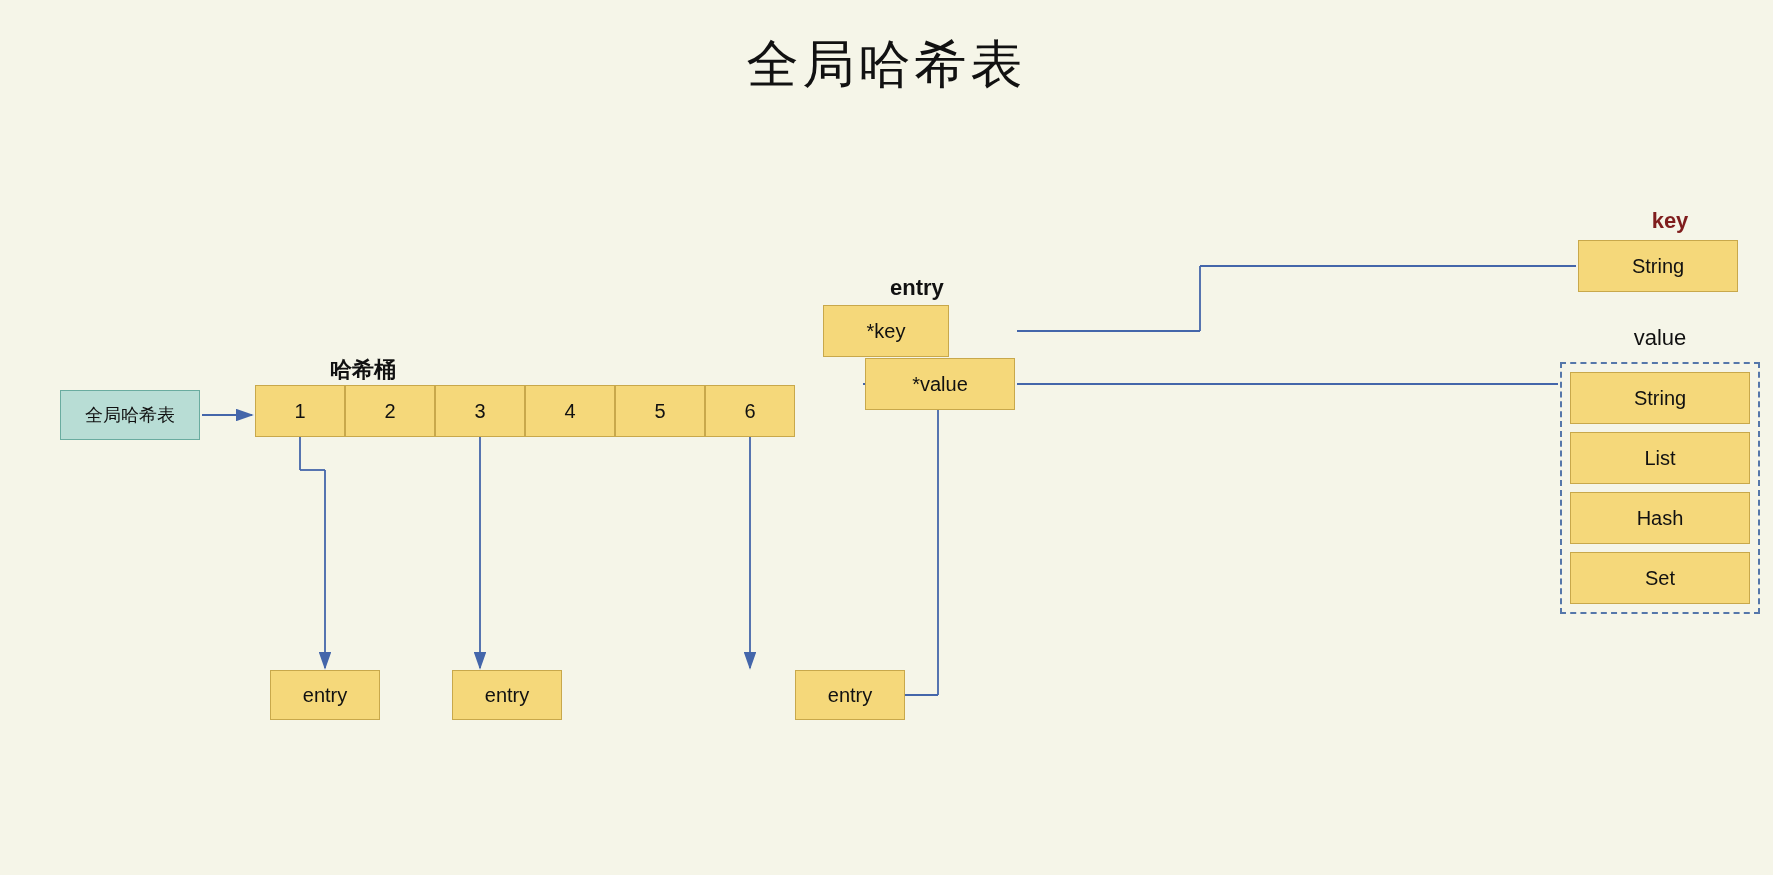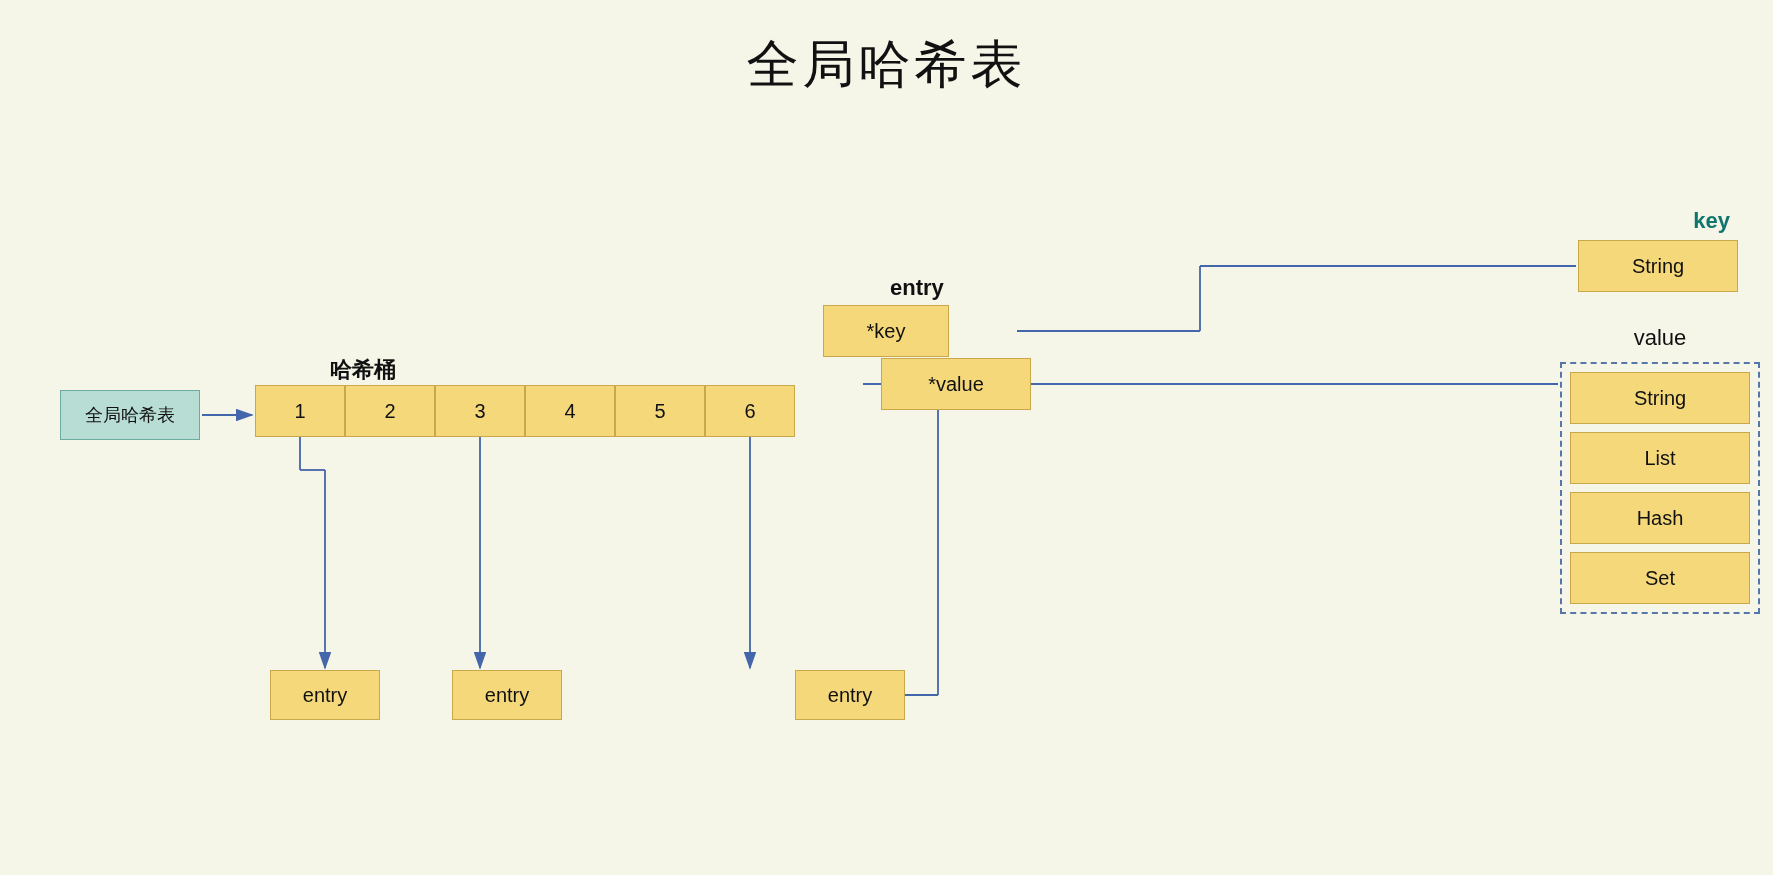--- a/index.html
+++ b/index.html
@@ -121,32 +121,31 @@
       top: 205px;
       width: 126px;
       height: 52px;
     }
 
     .entry-value-row {
       left: 865px;
       top: 258px;
       width: 150px;
       height: 52px;
-      margin-left: 16px;
     }
 
     
     .key-label {
       position: absolute;
       left: 1610px;
       top: 108px;
       font-size: 22px;
       font-weight: bold;
-      color: #0f766e;
-      text-align: right;
+      color: #7f1d1d;
+      text-align: center;
       width: 120px;
     }
 
     .key-string-box {
       left: 1578px;
       top: 140px;
       width: 160px;
       height: 52px;
     }
 

